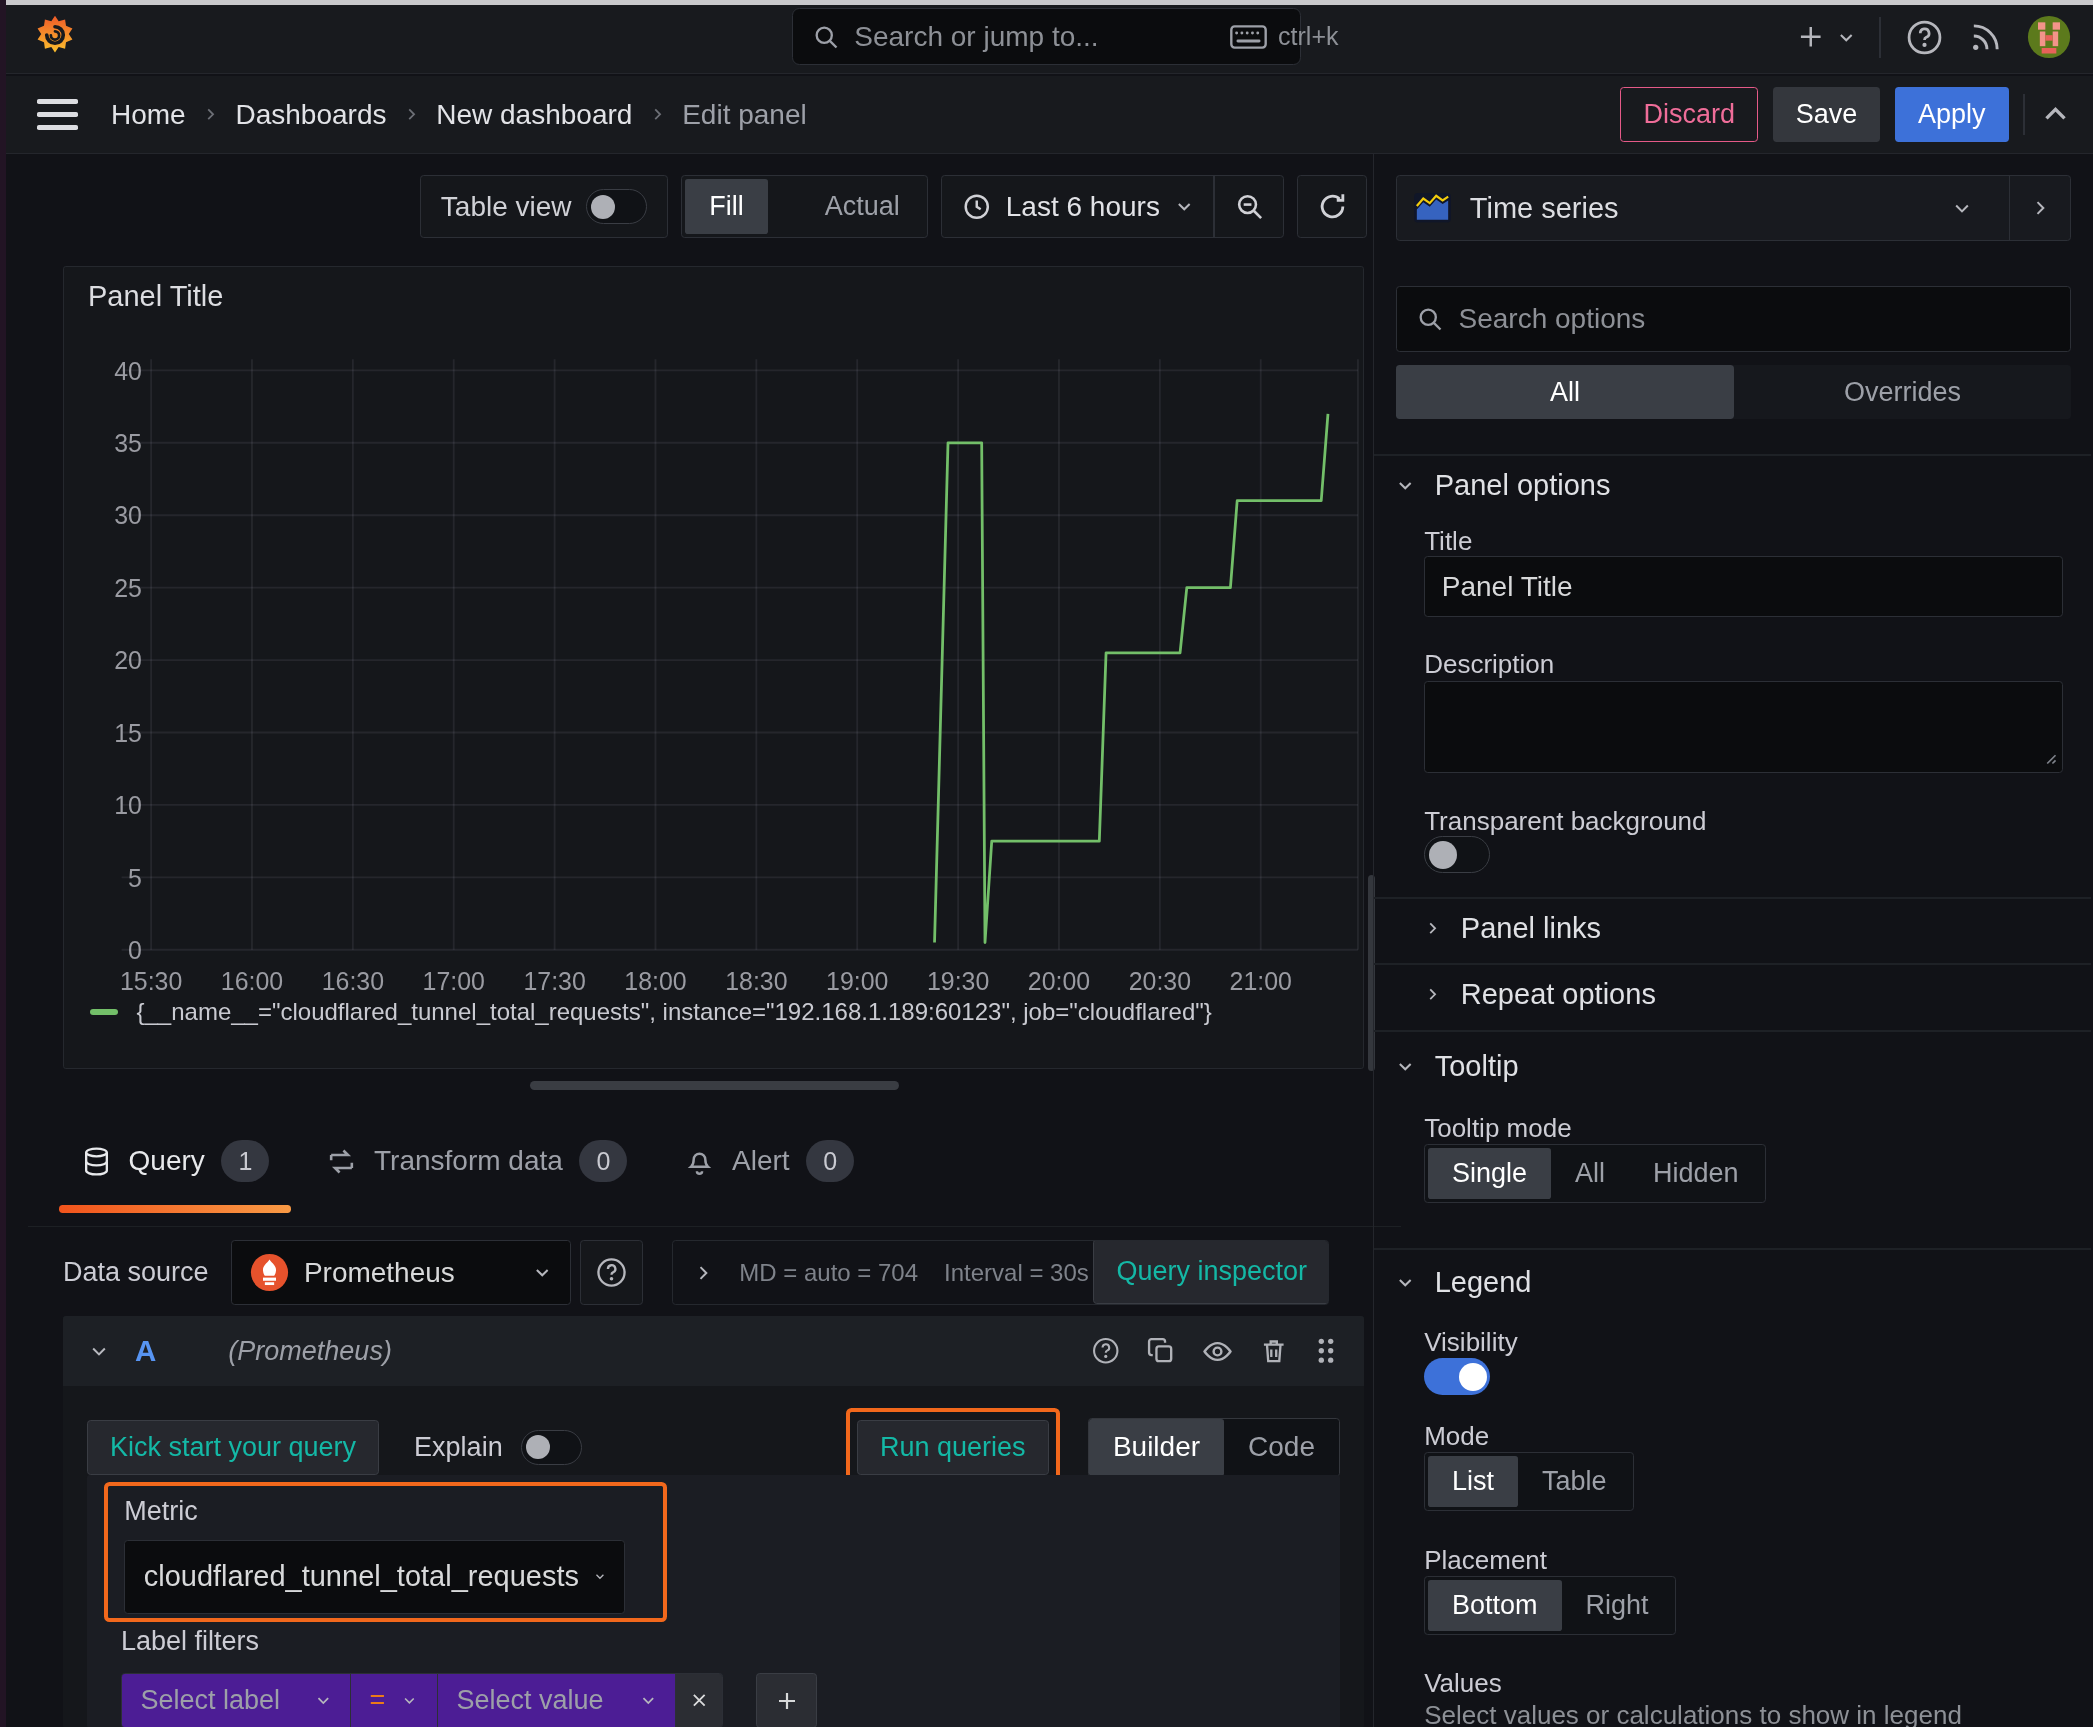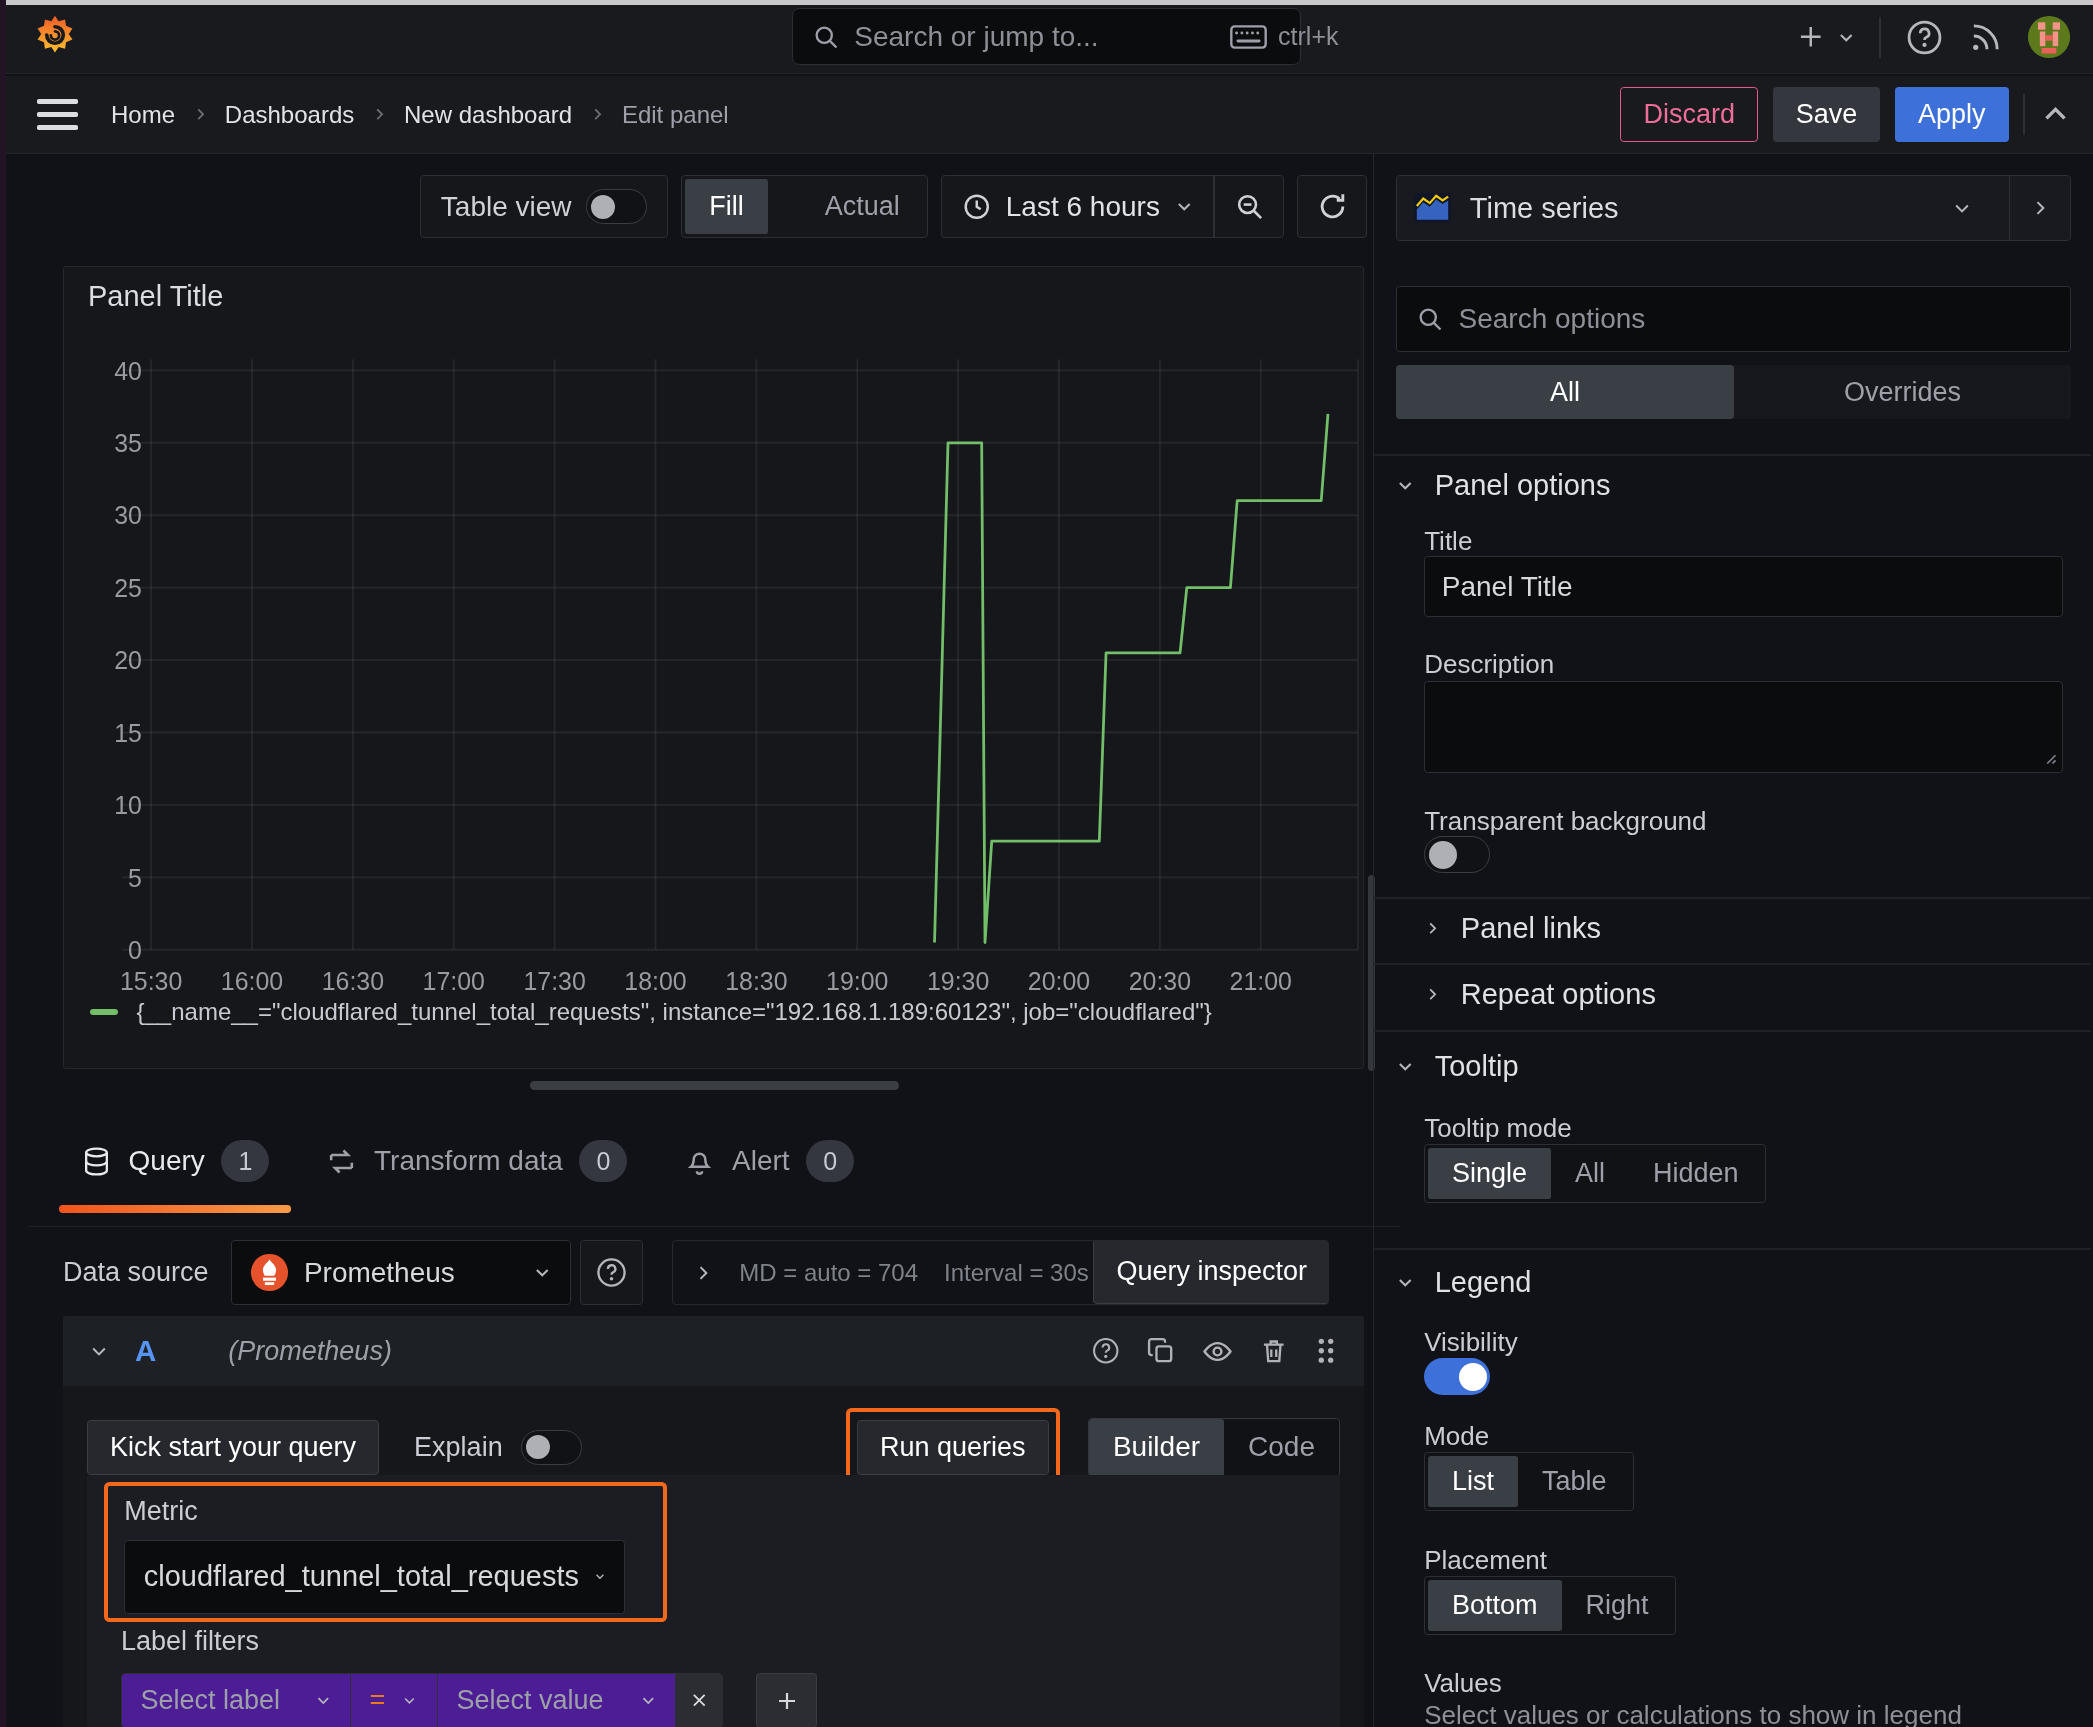--- a/index.html
+++ b/index.html
@@ -20,31 +20,31 @@
   .kbd-hint { display:flex; align-items:center; gap:11px; color:#8d9096; font-size:25px; }
   .top-right { position:absolute; right:22px; top:0; height:74px; display:flex; align-items:center; gap:24px; }
   .vdiv { width:1.8px; height:41px; background:#2c2f36; }
   .icon-btn { display:flex; align-items:center; justify-content:center; color:#b6b7bd; }
 
   
   .navrow { position:absolute; left:0; top:76px; width:2093px; height:78px; background:#181a1e;
     border-bottom:1.8px solid #24262c; display:flex; align-items:center; z-index:10; }
   .burger { margin-left:37px; display:flex; flex-direction:column; gap:8.3px; }
   .burger i { display:block; width:41px; height:4.6px; background:#dcdde1; border-radius:1.8px; }
-  .crumbs { margin-left:33px; display:flex; align-items:center; gap:16.6px; font-size:24px; }
+  .crumbs { margin-left:33px; display:flex; align-items:center; gap:16.6px; font-size:28px; }
   .crumb { color:#e2e3e7; }
   .crumb.dim { color:#9da0a8; }
   .crumb-sep { color:#6c6f76; display:flex; }
   .nav-actions { position:absolute; right:22px; display:flex; align-items:center; gap:14.8px; }
   .btn { display:inline-flex; align-items:center; justify-content:center; height:55px; border-radius:3.7px;
     font-size:27px; padding:0 22px; border:1.8px solid transparent; cursor:default; white-space:nowrap; }
   .btn-discard { background:transparent; border-color:#e55a88; color:#ef6d99; }
   .btn-gray { background:#34373d; color:#fff; }
   .btn-blue { background:#3d71d9; color:#fff; }
-  .btn-sec { background:#26282e; border:1.8px solid #3a3d44; color:#ffffff; }
+  .btn-sec { background:#26282e; border:1.8px solid #3a3d44; color:#14b8a6; }
 
   
   .left-col { position:absolute; left:8px; top:153px; width:1373px; height:1575px;margin-left:20px; }
   .right-panel { position:absolute; left:1375px; top:153px; width:718px; height:1575px;
     border-left:1.8px solid #24262c; margin-left:-1.8px; }
 
   
   .panel-toolbar { position:absolute; top:22px; right:34px; display:flex; align-items:center; gap:13px; height:63px; }
   .tool-group { display:flex; align-items:center; height:63px; background:#15171b; border:1.8px solid #2c2f36;
     border-radius:3.7px; }

